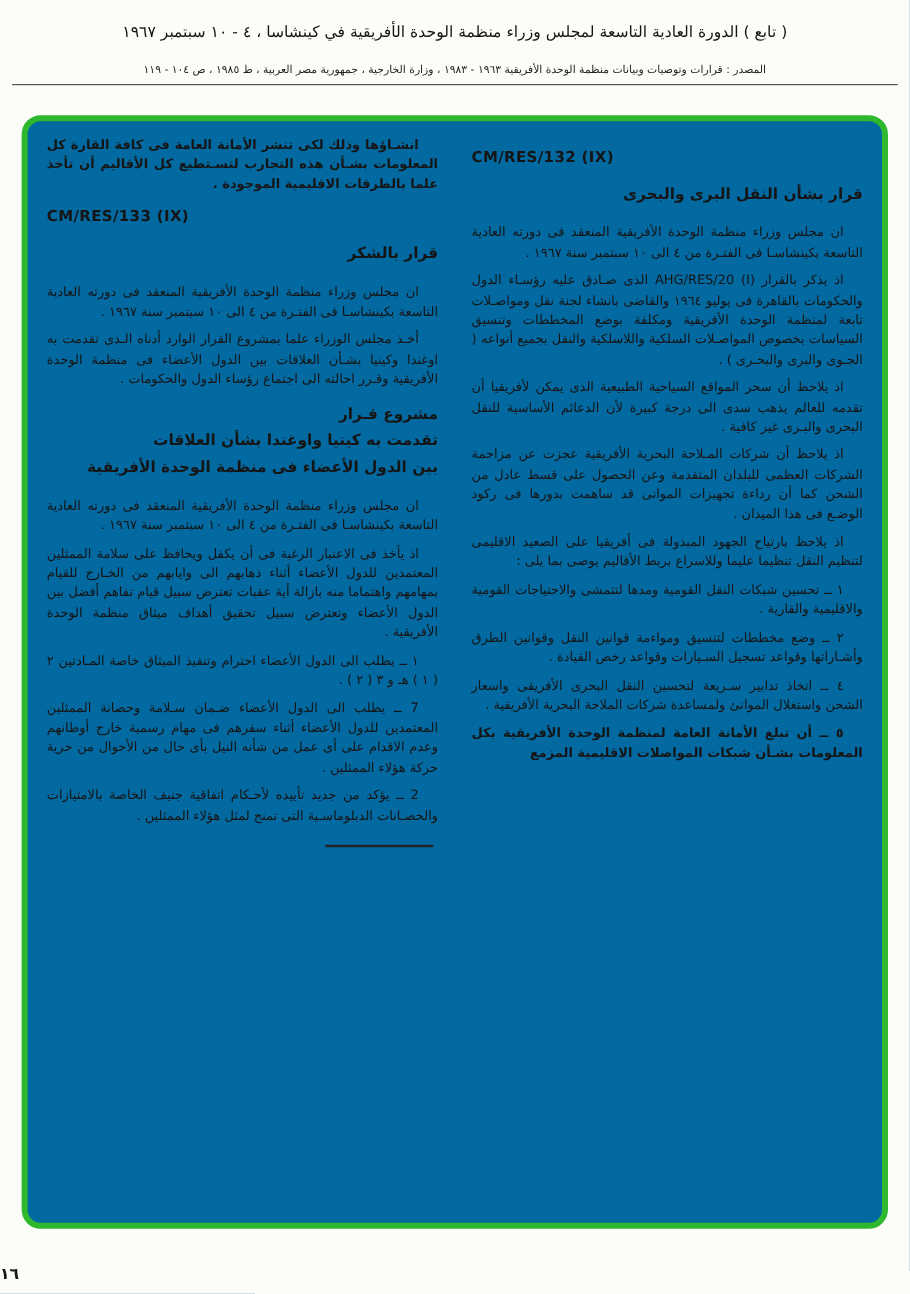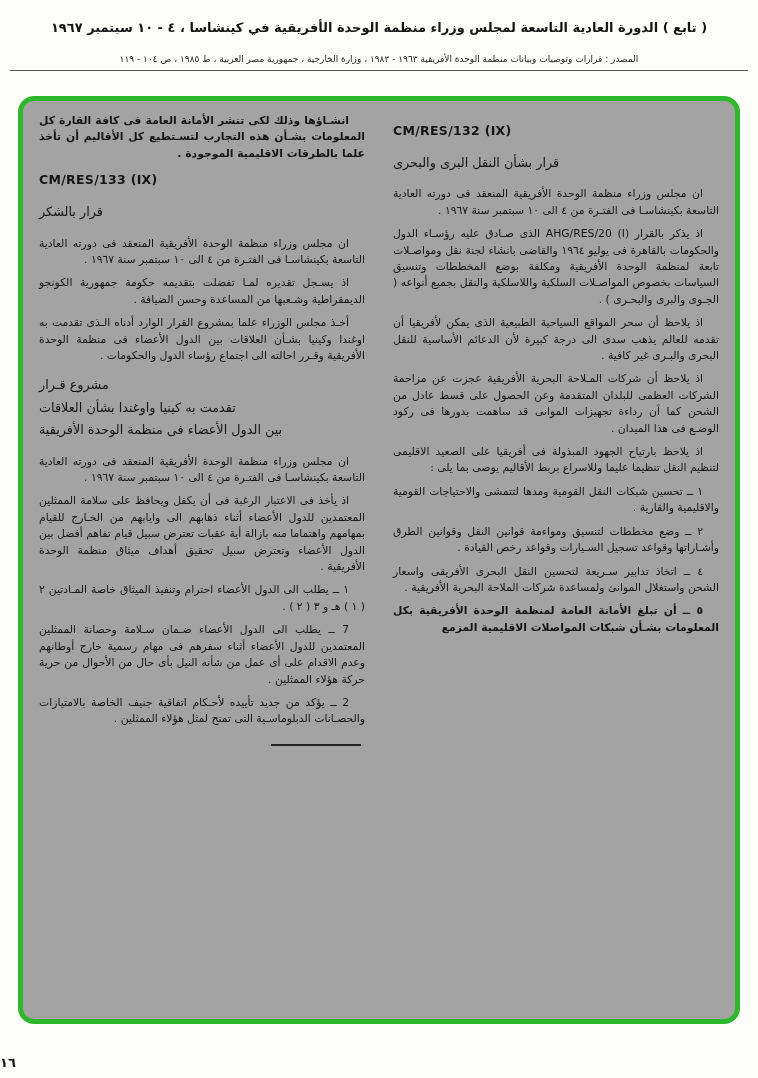--- a/index.html
+++ b/index.html
@@ -17,21 +17,21 @@
     font-family: "DejaVu Sans", sans-serif;
     overflow: hidden;
   }
   .header {
     direction: rtl;
     text-align: center;
     padding-top: 20px;
   }
   .header-line1 {
     font-size: 13px;
-    font-weight: bold;
+    font-weight: normal;
     letter-spacing: 0.2px;
   }
   .header-line2 {
     font-size: 9px;
     font-weight: normal;
     margin-top: 19px;
     color: #222;
   }
   .header-rule {
     border-top: 1px solid #555;
@@ -42,21 +42,21 @@
     position: absolute;
     left: 18px;
     top: 96px;
     width: 722px;
     height: 928px;
     box-sizing: border-box;
     border: 5px solid #2db82d;
     border-radius: 16px;
     padding: 12px 16px 10px 16px;
     overflow: hidden;
-    background: #a3a3a3;
+    background: #0369a1;
   }
   .columns {
     direction: rtl;
     display: flex;
     gap: 28px;
     height: 100%;
   }
   .column {
     flex: 1;
     min-width: 0;
@@ -66,22 +66,22 @@
   }
   .block-code {
     direction: ltr;
     text-align: left;
     font-weight: bold;
     font-size: 12.5px;
     letter-spacing: 0.3px;
     margin: 8px 0 12px 0;
   }
   .block-title {
-    text-align: left;
-    font-weight: normal;
+    text-align: right;
+    font-weight: bold;
     font-size: 12.8px;
     line-height: 1.75;
     margin: 10px 0 12px 0;
     white-space: pre-line;
   }
   .block-para {
     margin: 0 0 7px 0;
     text-indent: 16px;
   }
   .block-para.bold {
@@ -127,21 +127,20 @@
           <div class="block-para">١ ــ تحسين شبكات النقل القومية ومدها لتتمشى والاحتياجات القومية والاقليمية والقارية .</div>
           <div class="block-para">٢ ــ وضع مخططات لتنسيق ومواءمة قوانين النقل وقوانين الطرق وأشـاراتها وقواعد تسجيل السـيارات وقواعد رخص القيادة .</div>
           <div class="block-para">٤ ــ اتخاذ تدابير سـريعة لتحسين النقل البحرى الأفريقى واسعار الشحن واستغلال الموانئ ولمساعدة شركات الملاحة البحرية الأفريقية .</div>
           <div class="block-para bold">٥ ــ أن تبلغ الأمانة العامة لمنظمة الوحدة الأفريقية بكل المعلومات بشـأن شبكات المواصلات الاقليمية المزمع</div>
         </div>
       <div class="column">
           <div class="block-para bold">انشـاؤها وذلك لكى تنشر الأمانة العامة فى كافة القارة كل المعلومات بشـأن هذه التجارب لتسـتطيع كل الأقاليم أن تأخذ علما بالطرقات الاقليمية الموجودة .</div>
           <div class="block-code">CM/RES/133 (IX)</div>
           <div class="block-title">قرار بالشكر</div>
           <div class="block-para">ان مجلس وزراء منظمة الوحدة الأفريقية المنعقد فى دورته العادية التاسعة بكينشاسـا فى الفتـرة من ٤ الى ١٠ سبتمبر سنة ١٩٦٧ .</div>
-          <div class="block-para">اذ يسـجل تقديره لمـا تفضلت بتقديمه حكومة جمهورية الكونجو الديمقراطية وشـعبها من المساعدة وحسن الضيافة .</div>
           <div class="block-para">أخـذ مجلس الوزراء علما بمشروع القرار الوارد أدناه الـذى تقدمت به اوغندا وكينيا بشـأن العلاقات بين الدول الأعضاء فى منظمة الوحدة الأفريقية وقـرر احالته الى اجتماع رؤساء الدول والحكومات .</div>
           <div class="block-title">مشروع قـرار
 تقدمت به كينيا واوغندا بشأن العلاقات
 بين الدول الأعضاء فى منظمة الوحدة الأفريقية</div>
           <div class="block-para">ان مجلس وزراء منظمة الوحدة الأفريقية المنعقد فى دورته العادية التاسعة بكينشاسـا فى الفتـرة من ٤ الى ١٠ سبتمبر سنة ١٩٦٧ .</div>
           <div class="block-para">اذ يأخذ فى الاعتبار الرغبة فى أن يكفل ويحافظ على سلامة الممثلين المعتمدين للدول الأعضاء أثناء ذهابهم الى وايابهم من الخـارج للقيام بمهامهم واهتماما منه بازالة أية عقبات تعترض سبيل قيام تفاهم أفضل بين الدول الأعضاء وتعترض سبيل تحقيق أهداف ميثاق منظمة الوحدة الأفريقية .</div>
           <div class="block-para">١ ــ يطلب الى الدول الأعضاء احترام وتنفيذ الميثاق خاصة المـادتين ٢ ( ١ ) هـ و ٣ ( ٢ ) .</div>
           <div class="block-para">7 ــ يطلب الى الدول الأعضاء ضـمان سـلامة وحصانة الممثلين المعتمدين للدول الأعضاء أثناء سفرهم فى مهام رسمية خارج أوطانهم وعدم الاقدام على أى عمل من شأنه النيل بأى حال من الأحوال من حرية حركة هؤلاء الممثلين .</div>
           <div class="block-para">2 ــ يؤكد من جديد تأييده لأحـكام اتفاقية جنيف الخاصة بالامتيازات والحصـانات الدبلوماسـية التى تمنح لمثل هؤلاء الممثلين .</div>
           <div class="block-rule"></div>

